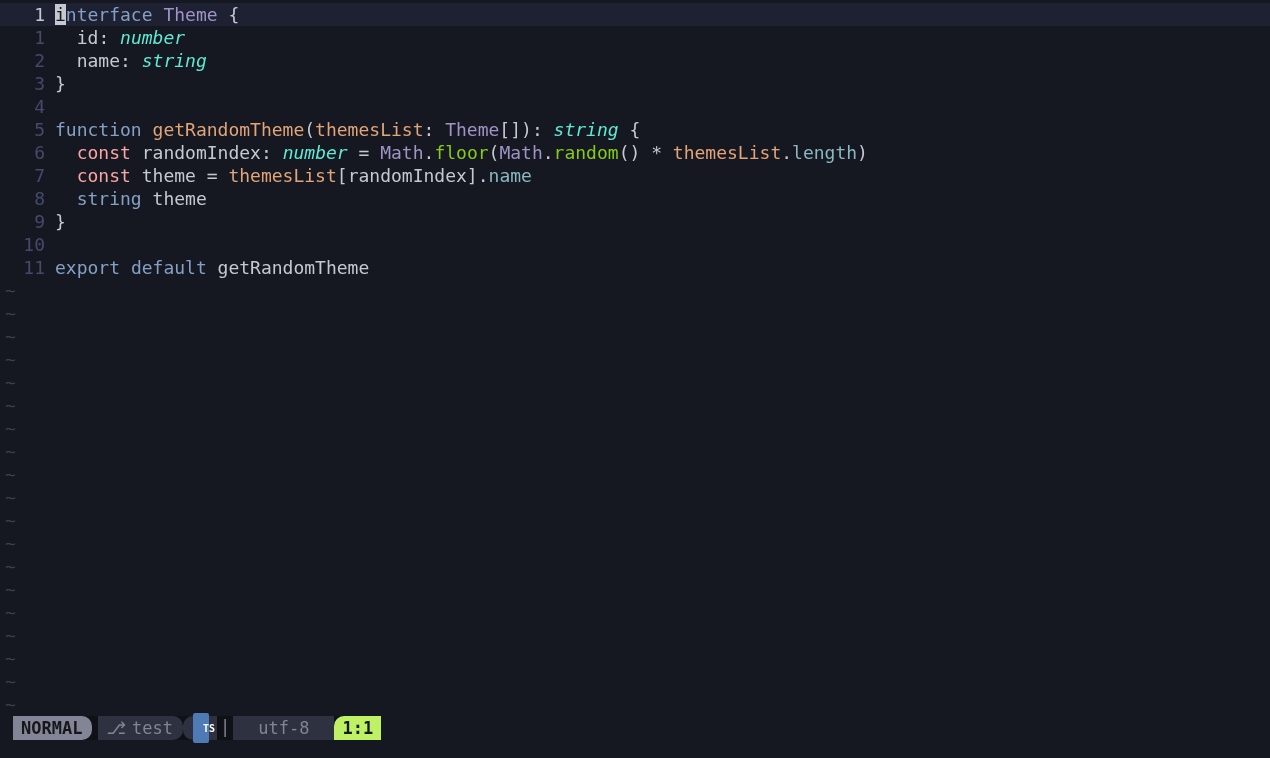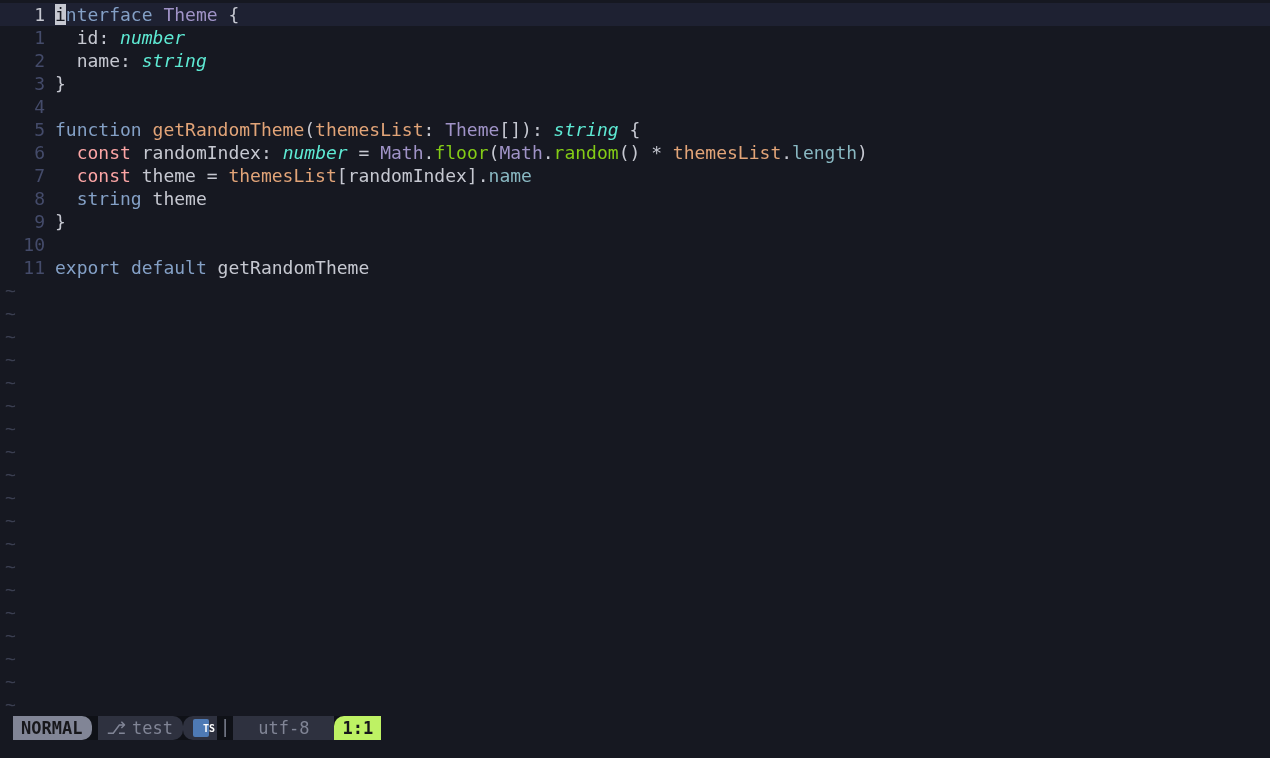--- a/index.html
+++ b/index.html
@@ -106,21 +106,21 @@
     background: #2e313f;
     color: #818596;
     border-radius: 10px 0 0 10px;
     padding: 0 8px;
   }
   .seg-ft-icon {
     background: #4e7ab5;
     color: #fff;
     font-size: 10px;
     font-weight: bold;
-    width: 16px; height: 18px;
+    width: 16px; height: 30px;
     display: inline-flex; align-items: center; justify-content: center;
     border-radius: 2px;
     margin-left: 2px;
     padding-left: 16px;
   }
   .seg-enc {
     background: #2e313f;
     color: #818596;
     padding: 0 25px;
   }

